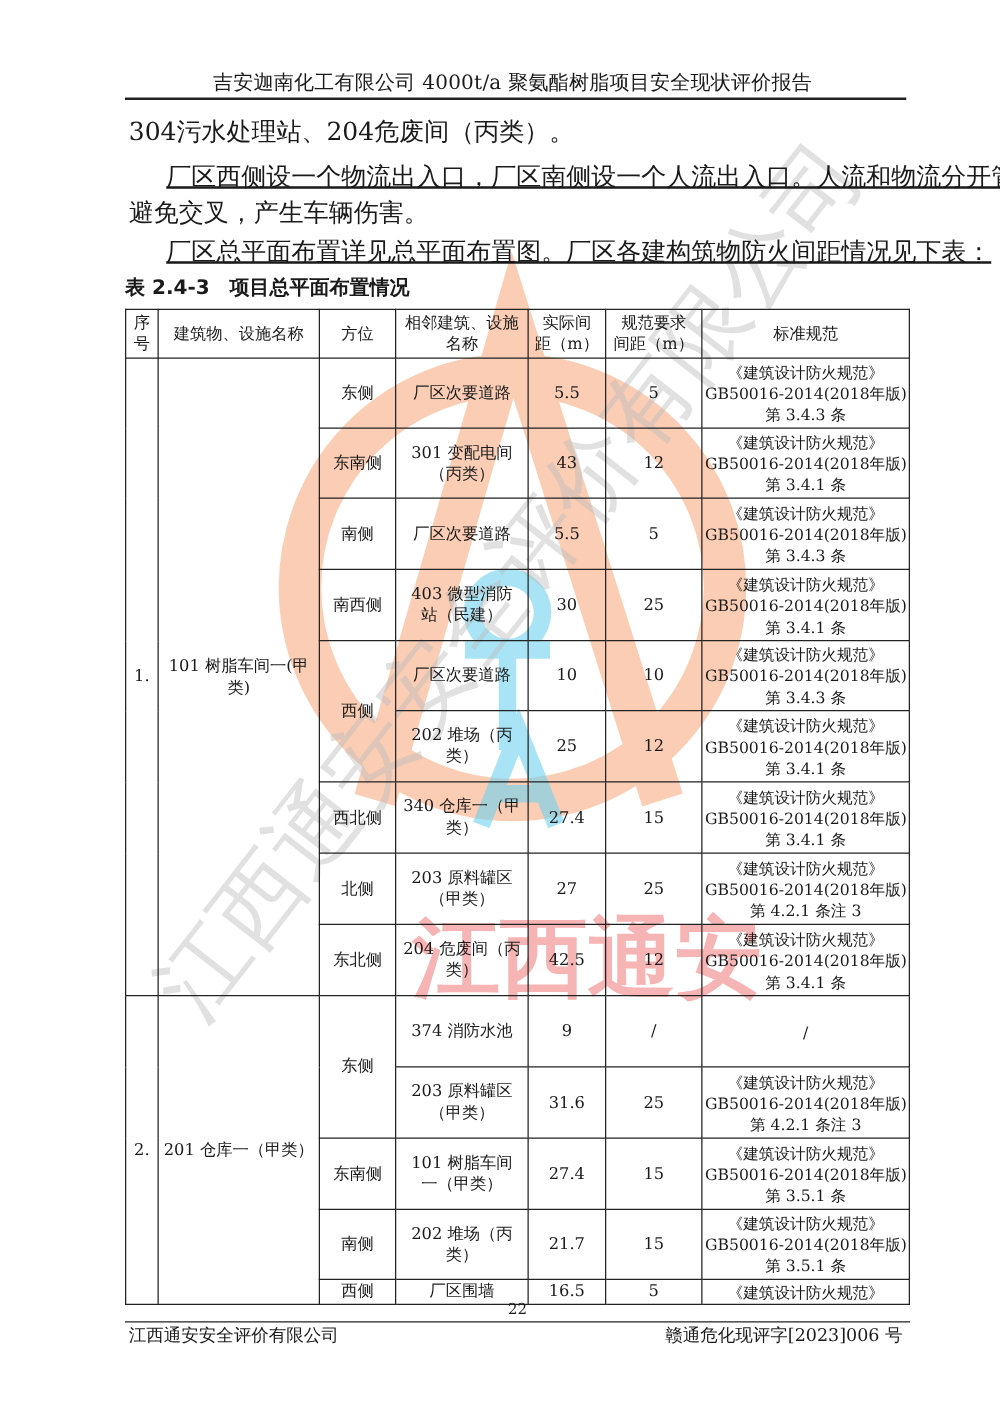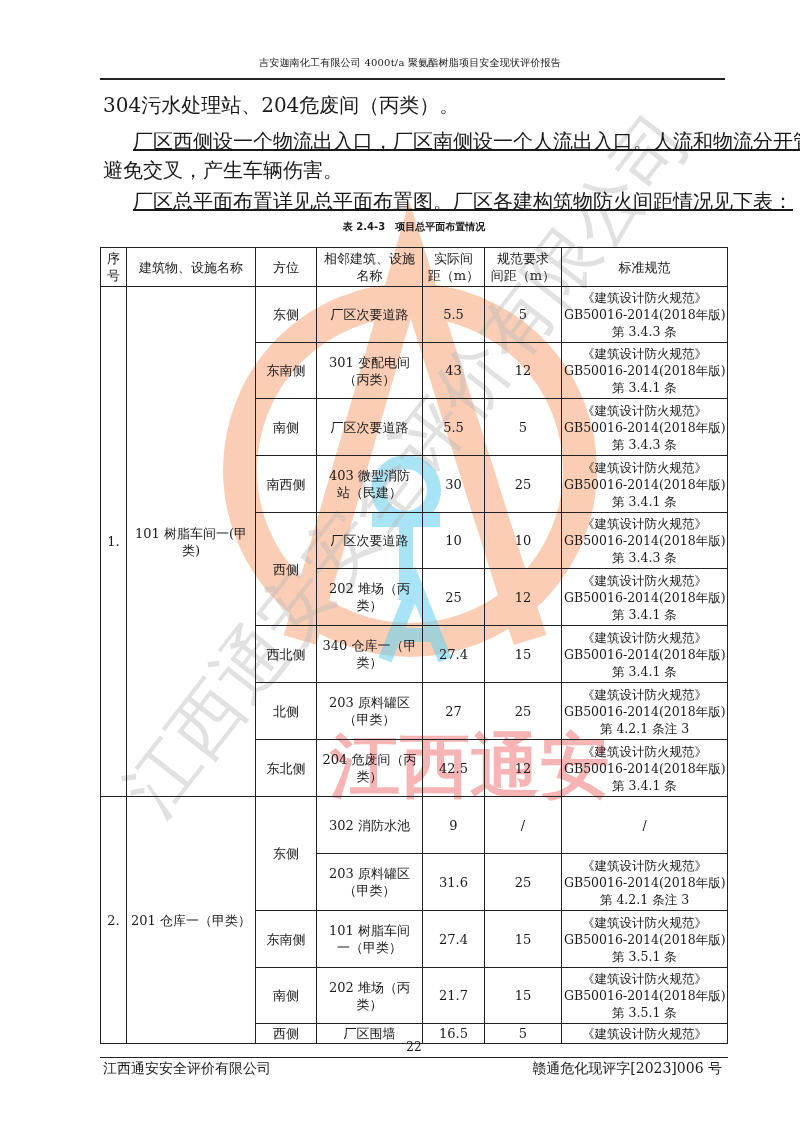--- a/index.html
+++ b/index.html
@@ -1,24 +1,24 @@
 <!DOCTYPE html>
 <html><head>
 <meta charset="utf-8">
 <style>
   html, body { margin: 0; padding: 0; background: #ffffff; }
   body { width: 800px; height: 1131px; position: relative; overflow: hidden;
          font-family: "DejaVu Serif", "Liberation Serif", serif; color: #1a1a1a; }
   .header-title { position: absolute; left: 100px; width: 620px; top: 56px; text-align: center;
-                  font-size: 10px; letter-spacing: 0.2px; }
+                  font-size: 16px; letter-spacing: 0.2px; }
   .header-rule { position: absolute; left: 100px; width: 625px; top: 78px; height: 1.5px; background: #222; }
   .para { position: absolute; left: 103px; width: 625px; font-size: 20px; line-height: 20px; white-space: nowrap; }
   .para.indent { left: 133px; text-decoration: underline; }
-  .caption { position: absolute; left: 100px; width: 628px; top: 220px; text-align: center;
-             font-size: 10px; font-weight: bold; font-family: "DejaVu Sans", "Liberation Sans", sans-serif; }
+  .caption { position: absolute; left: 100px; width: 628px; top: 220px; 
+             font-size: 16px; font-weight: bold; font-family: "DejaVu Sans", "Liberation Sans", sans-serif; }
   table.main { position: absolute; left: 100px; top: 247px; border-collapse: collapse; table-layout: fixed;
                width: 627px; font-size: 13px; }
   table.main td, table.main th { border: 1.3px solid #222; text-align: center; vertical-align: middle;
                padding: 0 2px; line-height: 17px; font-weight: normal; overflow: hidden; }
   table.main th { height: 38px; }
   .std { font-size: 12.5px; line-height: 17px; white-space: nowrap; }
   .page-num { position: absolute; left: 100px; width: 628px; top: 1040px; text-align: center; font-size: 12px; }
   .footer-rule { position: absolute; left: 100px; width: 628px; top: 1057px; height: 1.3px; background: #222; }
   .footer-left { position: absolute; left: 103px; top: 1060px; font-size: 14px; }
   .footer-right { position: absolute; right: 78px; top: 1060px; font-size: 14px; margin-left: 32px; }
@@ -219,21 +219,21 @@
         </td>
     </tr>
 
     <tr style="height:57px">
       <td rowspan="5">2.</td>
       <td rowspan="5">
           <div>201 仓库一（甲类）</div>
         </td>
       <td rowspan="2">东侧</td>
       <td>
-          <div>302 消防水池</div>
+          <div>374 消防水池</div>
         </td>
       <td>9</td>
       <td>/</td>
       <td class="std">
           <div>/</div>
         </td>
     </tr>
     <tr style="height:57px">
       <td>
           <div>203 原料罐区</div>

